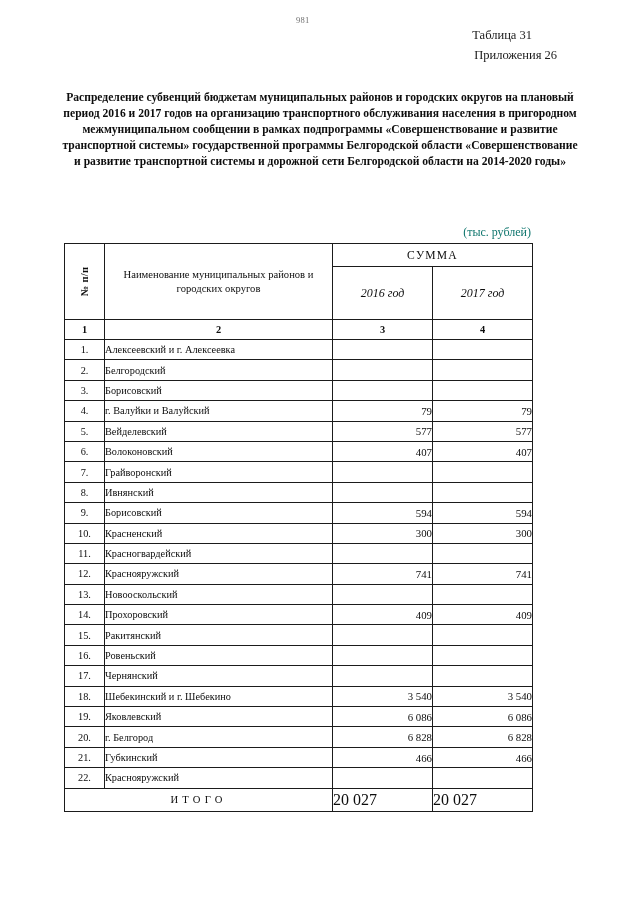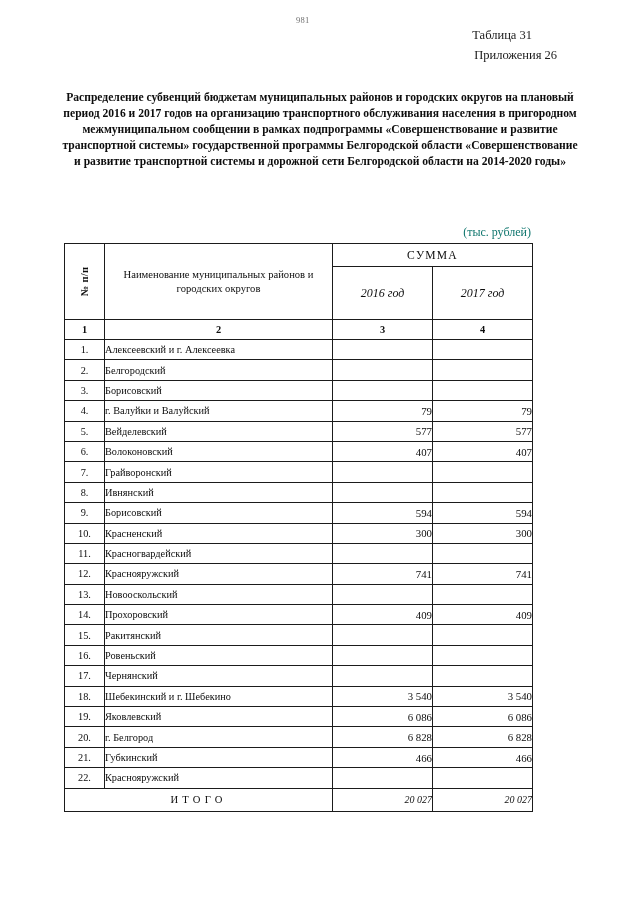--- a/index.html
+++ b/index.html
@@ -166,25 +166,24 @@
     border-top: 1.6px solid #111;
   }
   td.total-label {
     text-align: center;
     font-size: 10.6px;
     font-weight: bold;
     letter-spacing: 4.2px;
     padding-right: 70px;
   }
   td.total-val {
-    text-align: right;
+    text-align: left;
     padding-right: 5px;
-    font-size: 10px;
-    font-weight: bold;
-    font-style: italic;
+    font-size: 16px;
+    font-weight: bold;
   }
 </style>
 </head>
 <body>
 
 <div class="page">
 
   <div class="page-number">981</div>
 
   <div class="doc-ref">

